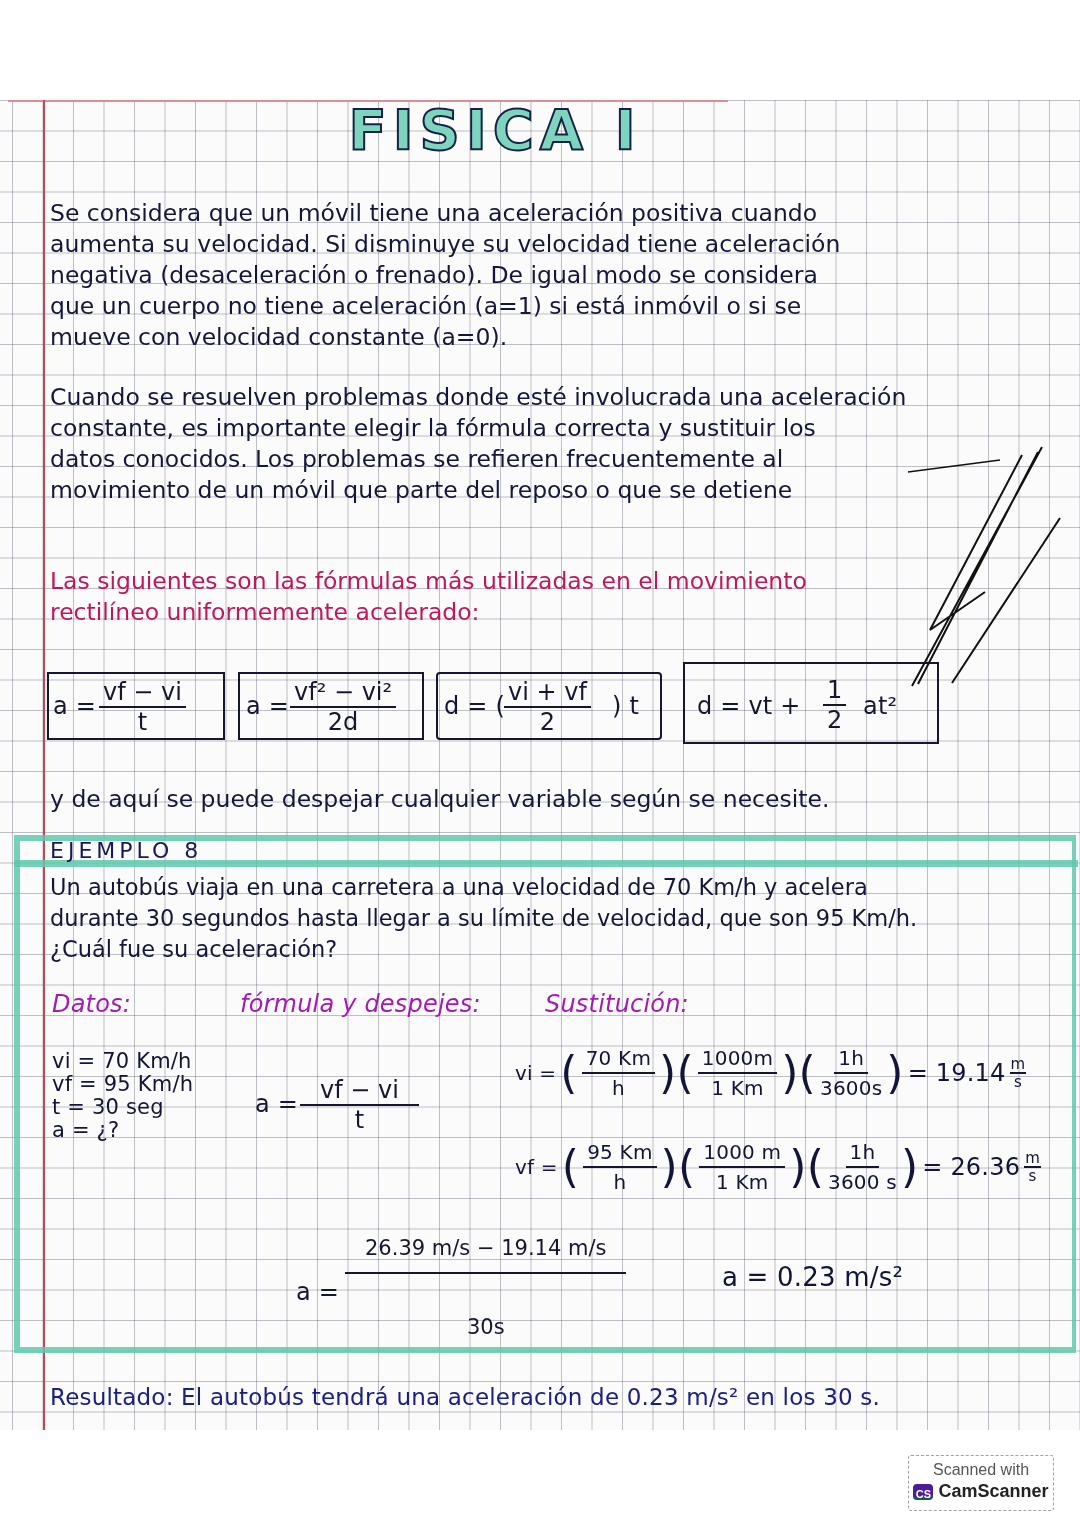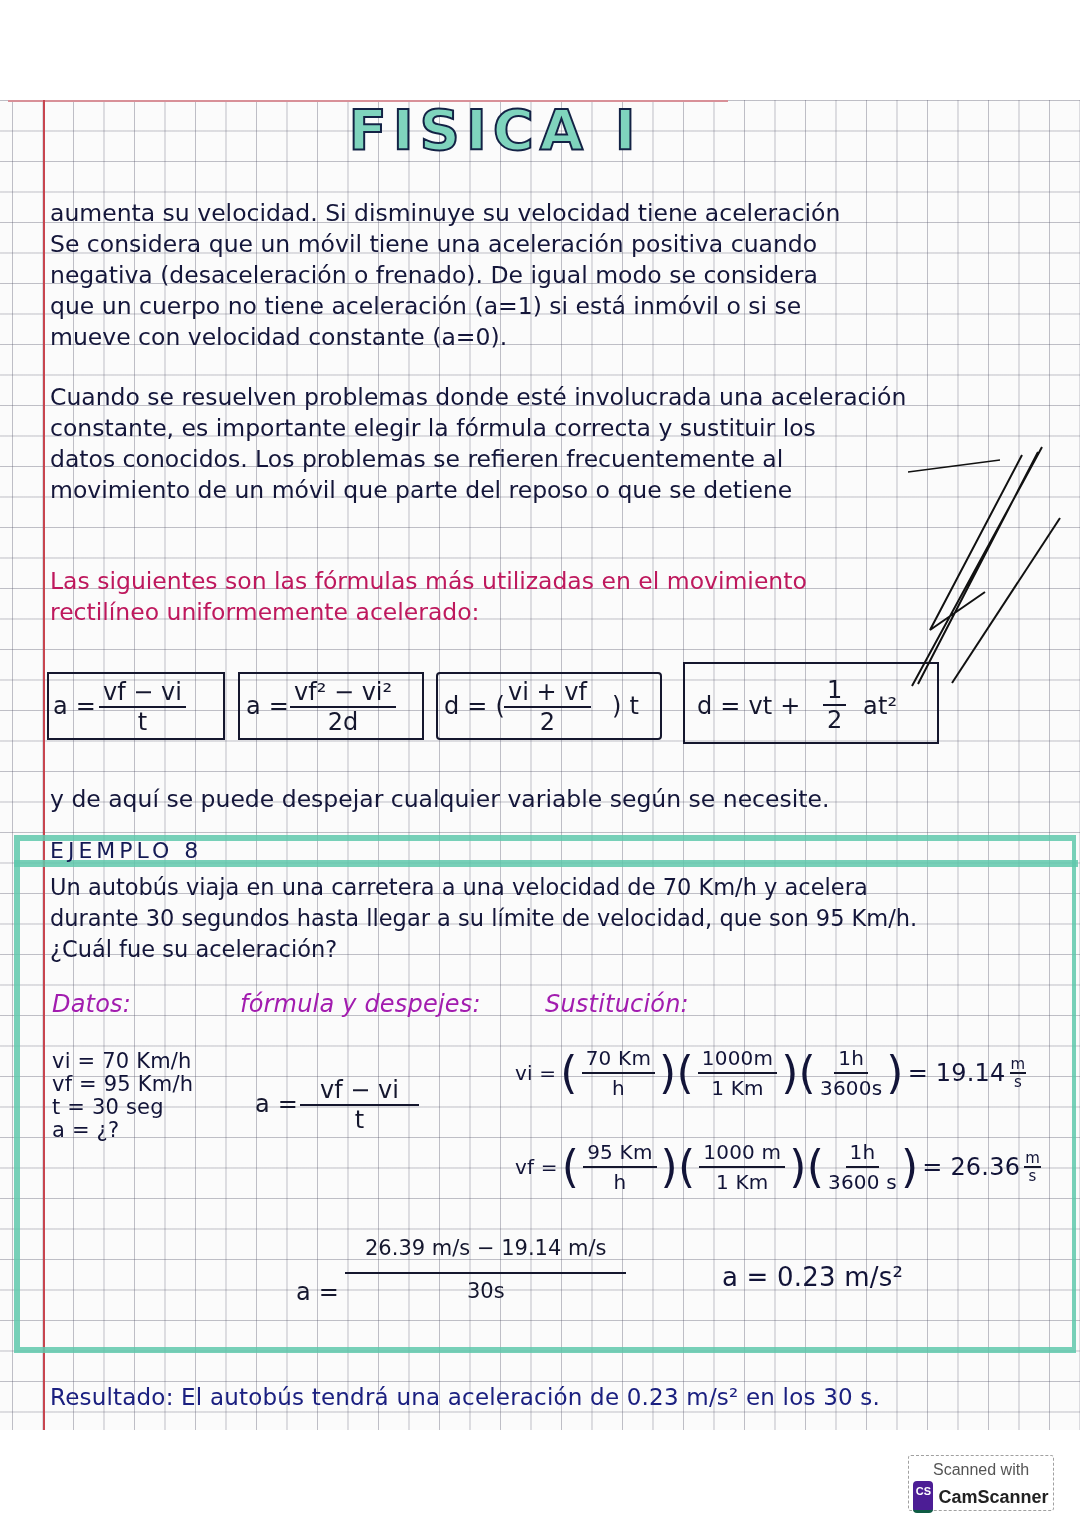--- a/index.html
+++ b/index.html
@@ -48,38 +48,38 @@
     .strokes { position: absolute; left: 0; top: 0; pointer-events: none; }
 
     .badge {
       position: absolute; left: 908px; top: 1455px; width: 144px; height: 54px;
       border: 1.5px dashed #a0a0a0; border-radius: 3px; background: #ffffff;
       font-family: "Liberation Sans", sans-serif; text-align: center;
     }
     .badge .scanned { font-size: 16px; color: #555; margin-top: 6px; line-height: 16px; }
     .badge .brand { display: flex; align-items: center; justify-content: center; margin-top: 3px; gap: 5px; }
     .badge .cs-logo {
-      width: 20px; height: 32px; border-radius: 4px; background: #4c1d95; color: #fff;
+      width: 20px; height: 16px; border-radius: 4px; background: #4c1d95; color: #fff;
       font-size: 11px; font-weight: bold; line-height: 20px; text-align: center;
       border-bottom: 3px solid #0f5c44; box-sizing: border-box;
     }
     .badge .brand-name { font-size: 18px; font-weight: bold; color: #222; }
   </style>
 </head>
 <body>
 
 <div class="page"></div>
 <div class="top-line"></div>
 <div class="margin-line"></div>
 
 <div class="title">FISICA I</div>
 
 <div class="para" style="top:198px;">
+  <span class="ln">Se considera que un móvil tiene una aceleración positiva cuando</span>
   <span class="ln">aumenta su velocidad. Si disminuye su velocidad tiene aceleración</span>
-  <span class="ln">Se considera que un móvil tiene una aceleración positiva cuando</span>
   <span class="ln">negativa (desaceleración o frenado). De igual modo se considera</span>
   <span class="ln">que un cuerpo no tiene aceleración (a=1) si está inmóvil o si se</span>
   <span class="ln">mueve con velocidad constante (a=0).</span>
 </div>
 
 <div class="para" style="top:382px;">
   <span class="ln">Cuando se resuelven problemas donde esté involucrada una aceleración</span>
   <span class="ln">constante, es importante elegir la fórmula correcta y sustituir los</span>
   <span class="ln">datos conocidos. Los problemas se refieren frecuentemente al</span>
   <span class="ln">movimiento de un móvil que parte del reposo o que se detiene</span>
@@ -197,21 +197,21 @@
   </div>
   <span style="font-size:44px; line-height:44px;">)</span>
   <span style="font-size:24px;">= 26.36</span>
   <div class="frac" style="position:static; font-size:15px;">
     <span class="num" style="line-height:16px; padding:0 1px;">m</span>
     <span class="den" style="line-height:16px;">s</span>
   </div>
 </div>
 
 <span class="hw fs" style="left:296px; top:1278px;">a =</span>
-<div class="frac" style="left:345px; top:1232px; font-size:21px; color:#15172e;">
+<div class="frac" style="left:345px; top:1232px; font-size:21px; color:#15172e;gap:36px;">
   <span class="num" style="padding:0 20px 8px 20px; line-height:32px;">26.39 m/s − 19.14 m/s</span>
   <span class="den" style="line-height:34px;">30s</span>
 </div>
 <div class="hw" style="left:722px; top:1262px; font-size:26px;">a = 0.23 m/s²</div>
 
 <div class="hw" style="left:50px; top:1384px; font-size:23px; color:#1b2080;">
   <span>Resultado:</span>
   <span>El autobús tendrá una aceleración de 0.23 m/s² en los 30 s.</span>
 </div>
 

